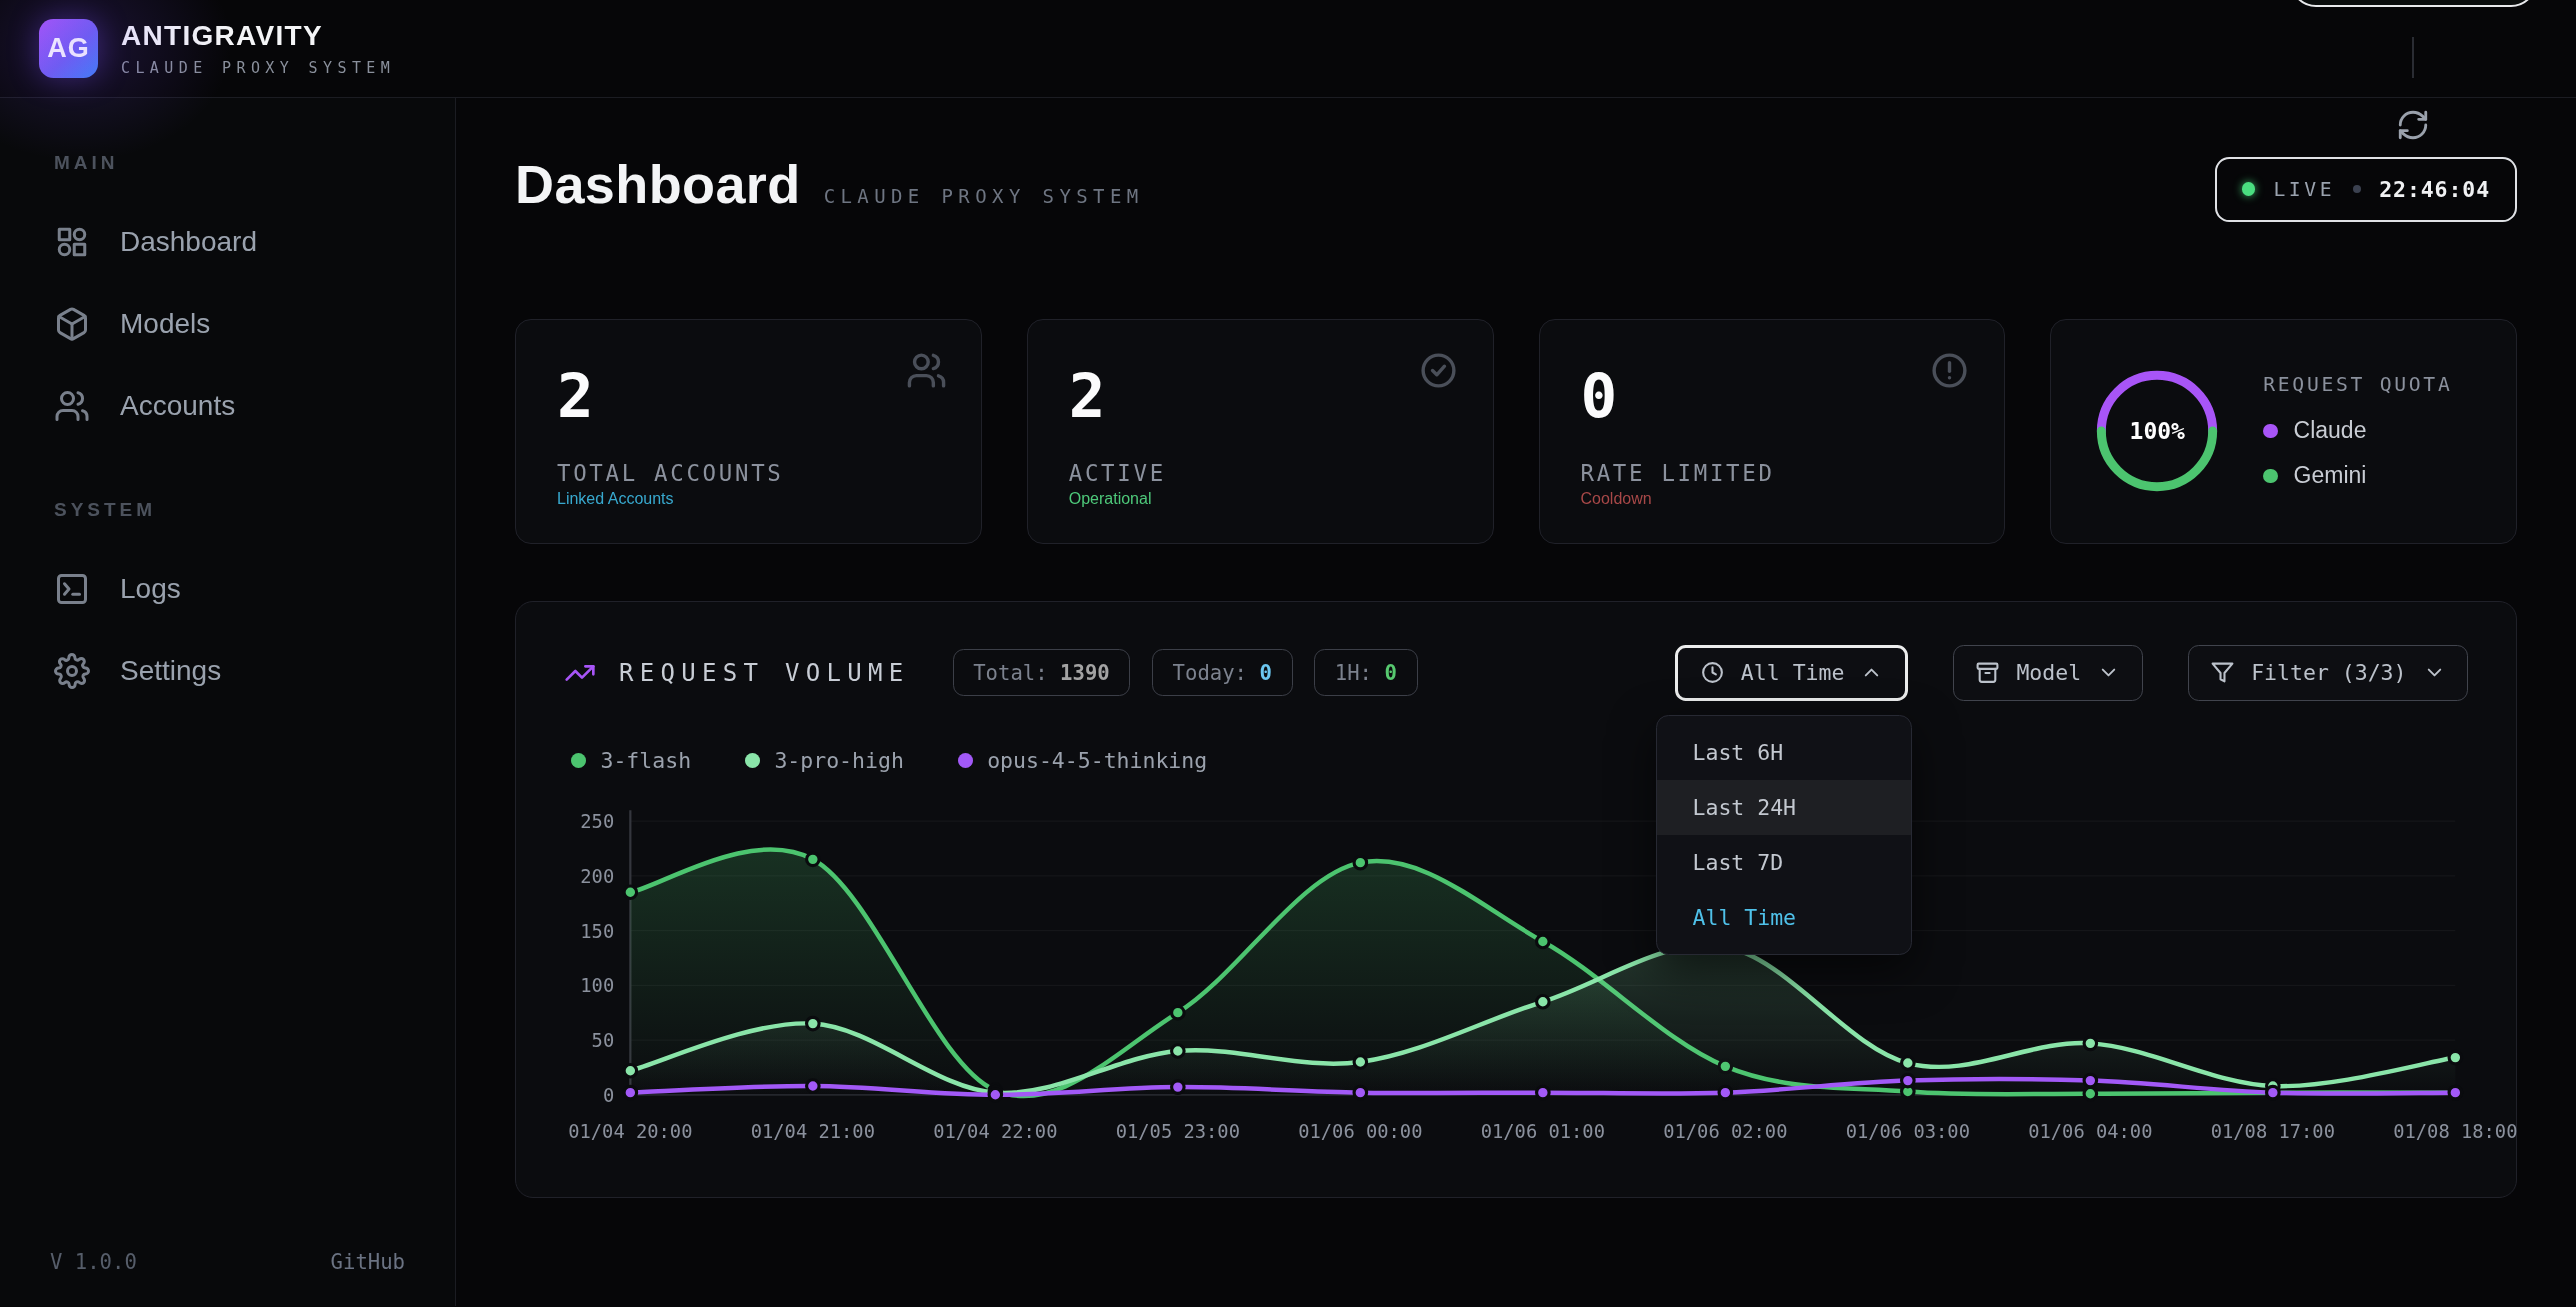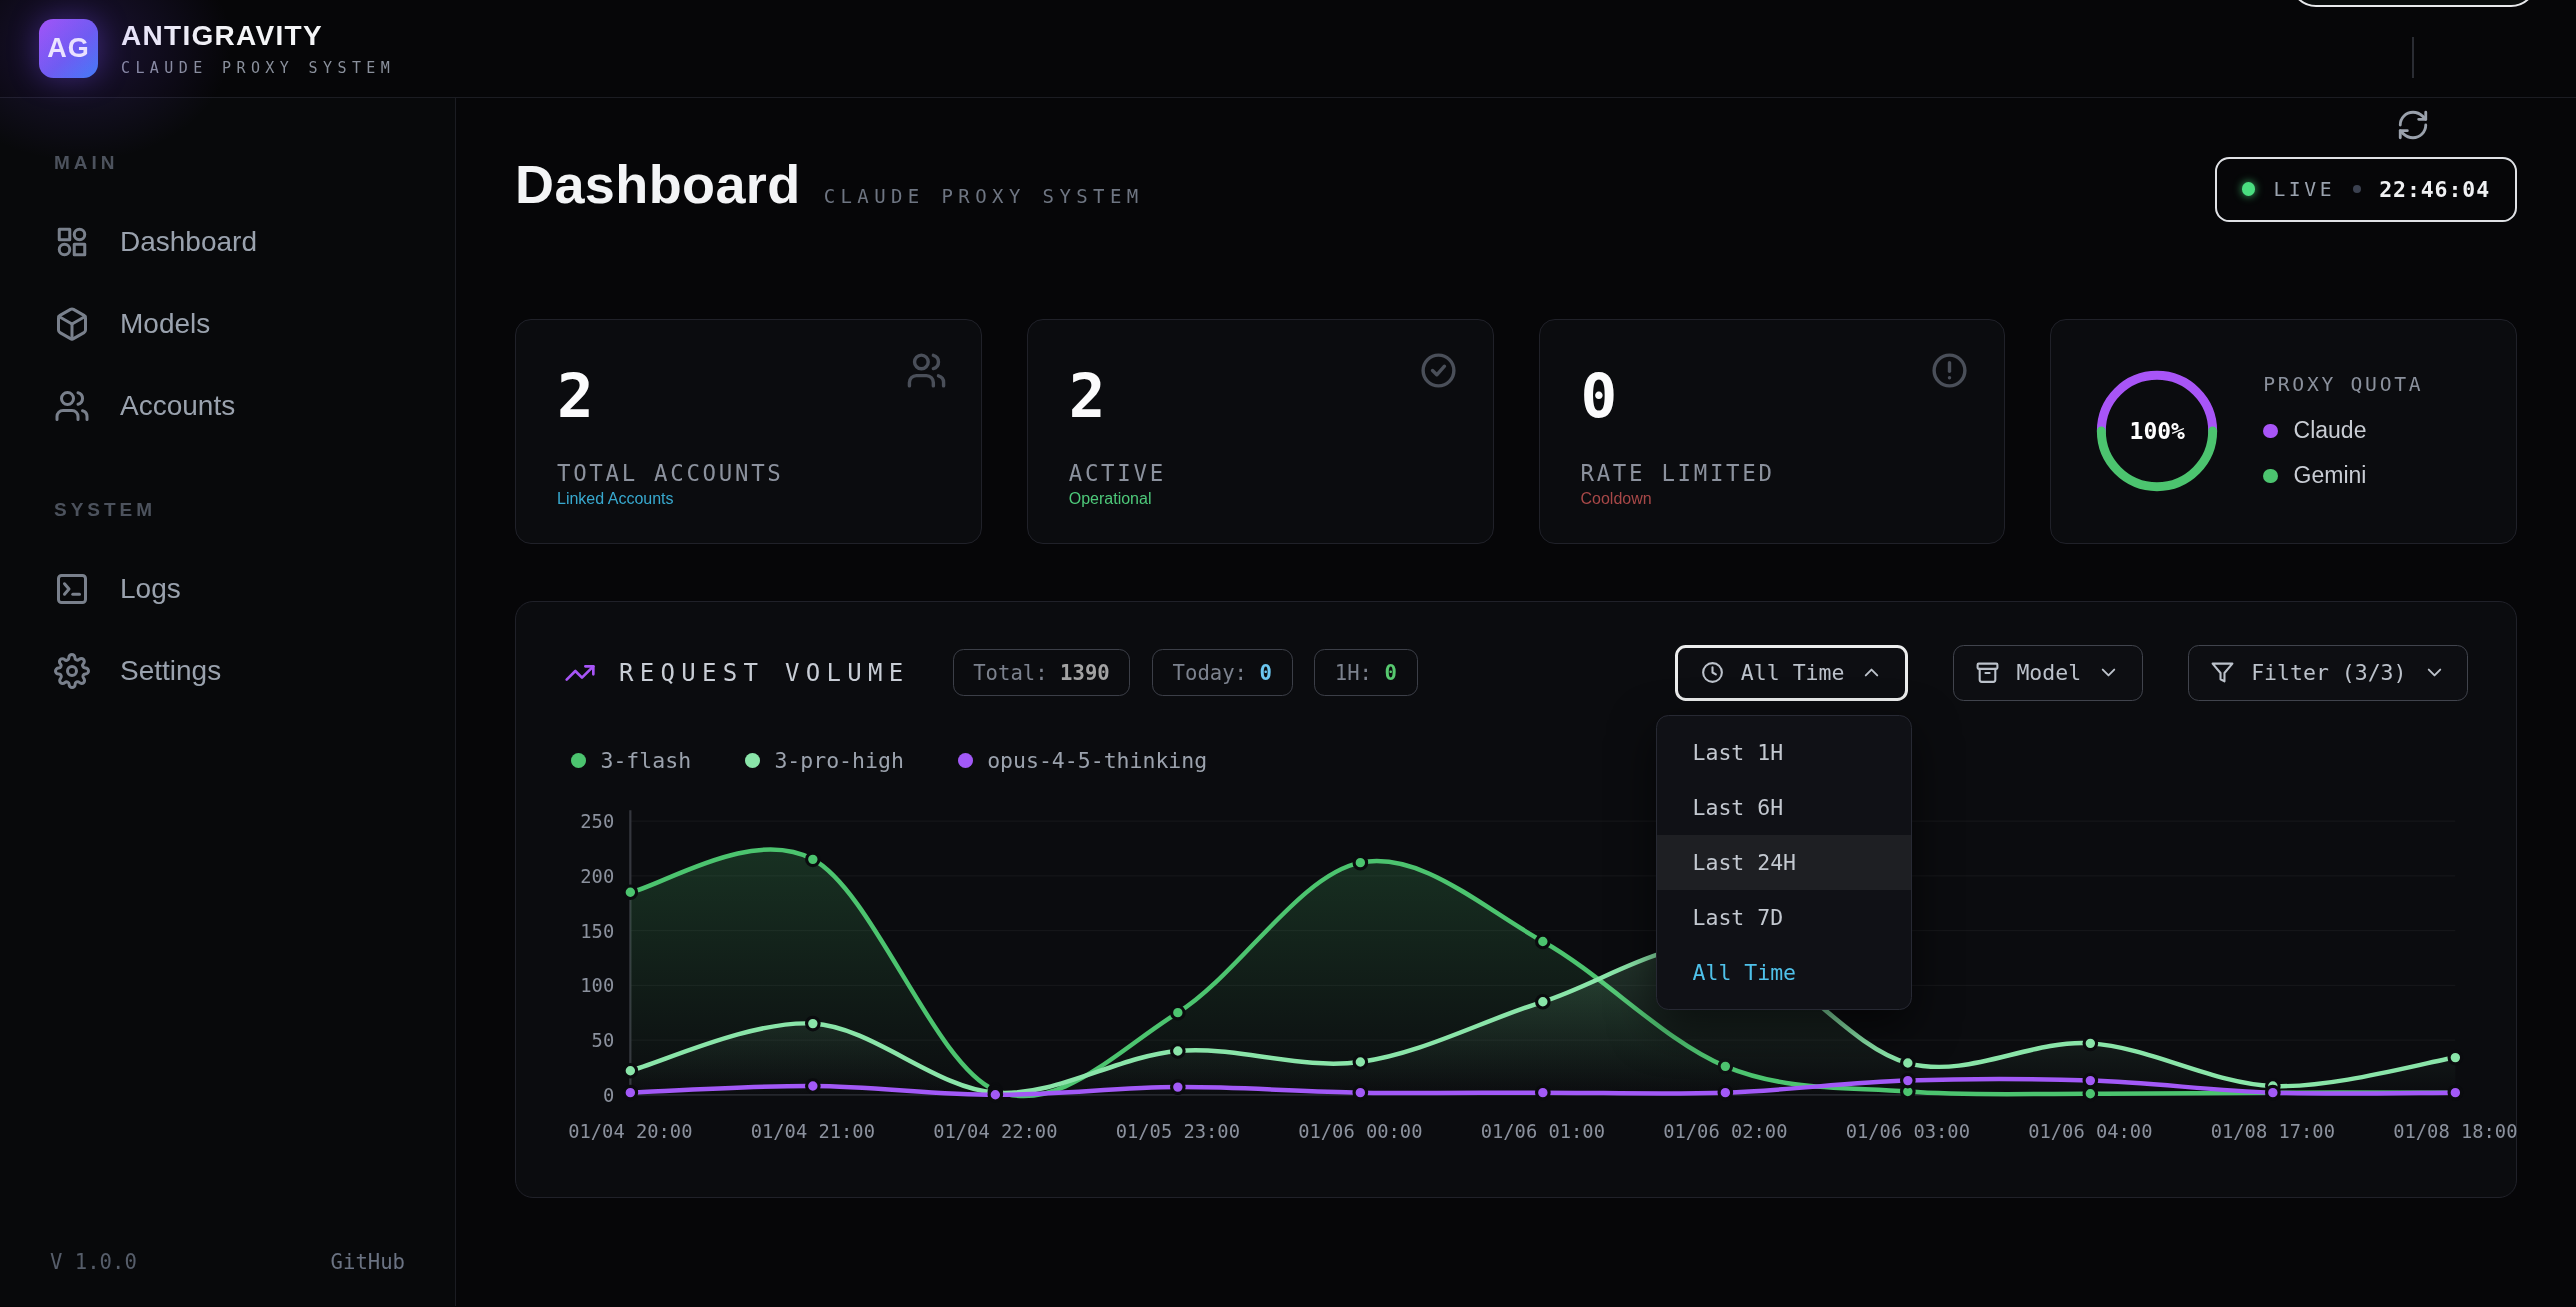--- a/index.html
+++ b/index.html
@@ -252,21 +252,21 @@
   </div>
   <div class="card quota-card">
     <div class="ring-wrap">
       <svg width="140" height="140" viewBox="0 0 156 156" fill="none">
         <path d="M 16 78 A 62 62 0 0 1 140 78" stroke="#a855f7" stroke-width="10" stroke-linecap="round"></path>
         <path d="M 140 78 A 62 62 0 0 1 16 78" stroke="#4cc46f" stroke-width="10" stroke-linecap="round"></path>
       </svg>
       <span class="pct">100%</span>
     </div>
     <div class="quota-right">
-      <div class="quota-label">PROXY QUOTA</div>
+      <div class="quota-label">REQUEST QUOTA</div>
 
         <div class="q-legend">
           <span class="qd" style="background:#a855f7"></span>
           <span>Claude</span>
         </div>
         <div class="q-legend">
           <span class="qd" style="background:#4cc46f"></span>
           <span>Gemini</span>
         </div>
     </div>
@@ -308,21 +308,20 @@
                     </svg>
                   </span>
                 <span>All Time</span>
                 <span>
                     <svg width="23" height="23" viewBox="0 0 24 24" fill="none" stroke="currentColor" stroke-width="2" stroke-linecap="round" stroke-linejoin="round" style="display:block">
                       <path d="m6 15 6-6 6 6"></path>
                     </svg>
                   </span>
               </button>
               <div class="menu" id="time-menu">
-  <div class="menu-item  ">Last 1H</div>
   <div class="menu-item  ">Last 6H</div>
   <div class="menu-item hot ">Last 24H</div>
   <div class="menu-item  ">Last 7D</div>
   <div class="menu-item  sel">All Time</div>
                 </div>
             </div>
             <button class="ctl">
               <span>
                   <svg width="25" height="25" viewBox="0 0 24 24" fill="none" stroke="currentColor" stroke-width="2" stroke-linecap="round" stroke-linejoin="round" style="display:block">
                     <rect x="2.5" y="3.5" width="19" height="5" rx="1"></rect>

